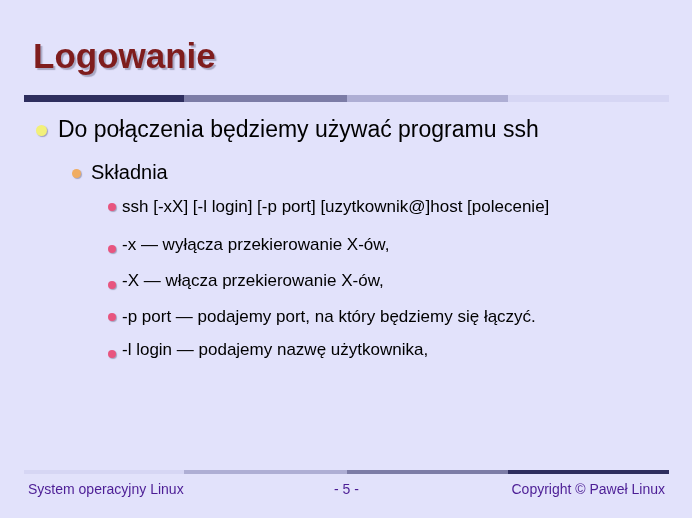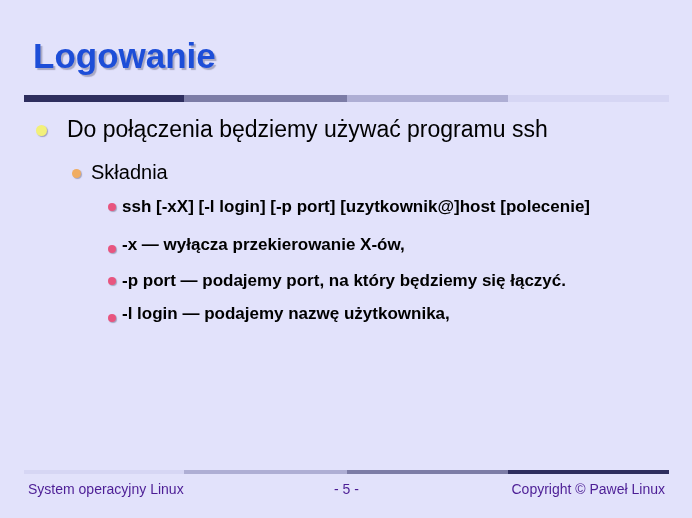--- a/index.html
+++ b/index.html
@@ -15,21 +15,21 @@
     position: relative;
   }
 
   
   .slide-title {
     position: absolute;
     left: 33px;
     top: 36px;
     font-size: 35px;
     font-weight: bold;
-    color: #1d4ed8;
+    color: #7f1d1d;
     letter-spacing: 0px;
     text-shadow: 2px 2px 1px rgba(120,120,150,0.55);
     white-space: nowrap;
   }
 
   
   .header-rule {
     position: absolute;
     left: 24px;
     top: 95px;
@@ -59,41 +59,41 @@
     flex: 0 0 auto;
     border-radius: 50%;
     box-shadow: 1px 1px 1px rgba(110,110,140,0.55);
   }
   .txt {
     color: #000000;
     white-space: nowrap;
   }
 
   
-  .lvl1 { margin-left: 36px; margin-bottom: 9px; gap: 9px; }
+  .lvl1 { margin-left: 36px; margin-bottom: 9px; }
   .lvl1 .bullet {
     width: 11px; height: 11px;
     background: #f2f07a;
     margin-top: 11px;
     margin-right: 11px;
   }
   .lvl1 .txt { font-size: 23px; line-height: 31px; }
 
   
   .lvl2 { margin-left: 72px; margin-bottom: 9px; }
   .lvl2 .bullet {
     width: 9px; height: 9px;
     background: #f0ad62;
     margin-top: 10px;
     margin-right: 10px;
   }
   .lvl2 .txt { font-size: 20px; line-height: 27px; }
 
   
-  .lvl3 { margin-left: 108px; margin-bottom: 9px; font-weight: bold; }
+  .lvl3 { margin-left: 108px; margin-bottom: 9px; }
   .lvl3 .bullet {
     width: 8px; height: 8px;
     background: #e8557f;
     margin-top: 8px;
     margin-right: 6px;
   }
   .lvl3 .txt { font-size: 17px; line-height: 24px; }
 
   .gap-after { margin-bottom: 14px; }
   .gap-after-opt { margin-bottom: 12px; align-items: center; }
@@ -171,20 +171,24 @@
     <span class="bullet"></span>
     <span class="txt">ssh [-xX] [-l login] [-p port] [uzytkownik@]host [polecenie]</span>
   </div>
 
 
   <div class="row lvl3 gap-after-opt">
     <span class="bullet"></span>
     <span class="txt">-x — wyłącza przekierowanie X-ów,</span>
   </div>
 
+  <div class="row lvl3 gap-after-opt">
+    <span class="bullet"></span>
+    <span class="txt">-X — włącza przekierowanie X-ów,</span>
+  </div>
 
   <div class="row lvl3">
     <span class="bullet"></span>
     <span class="txt">-p port — podajemy port, na który będziemy się łączyć.</span>
   </div>
 
   <div class="row lvl3 gap-after-opt">
     <span class="bullet"></span>
     <span class="txt">-l login — podajemy nazwę użytkownika,</span>
   </div>

